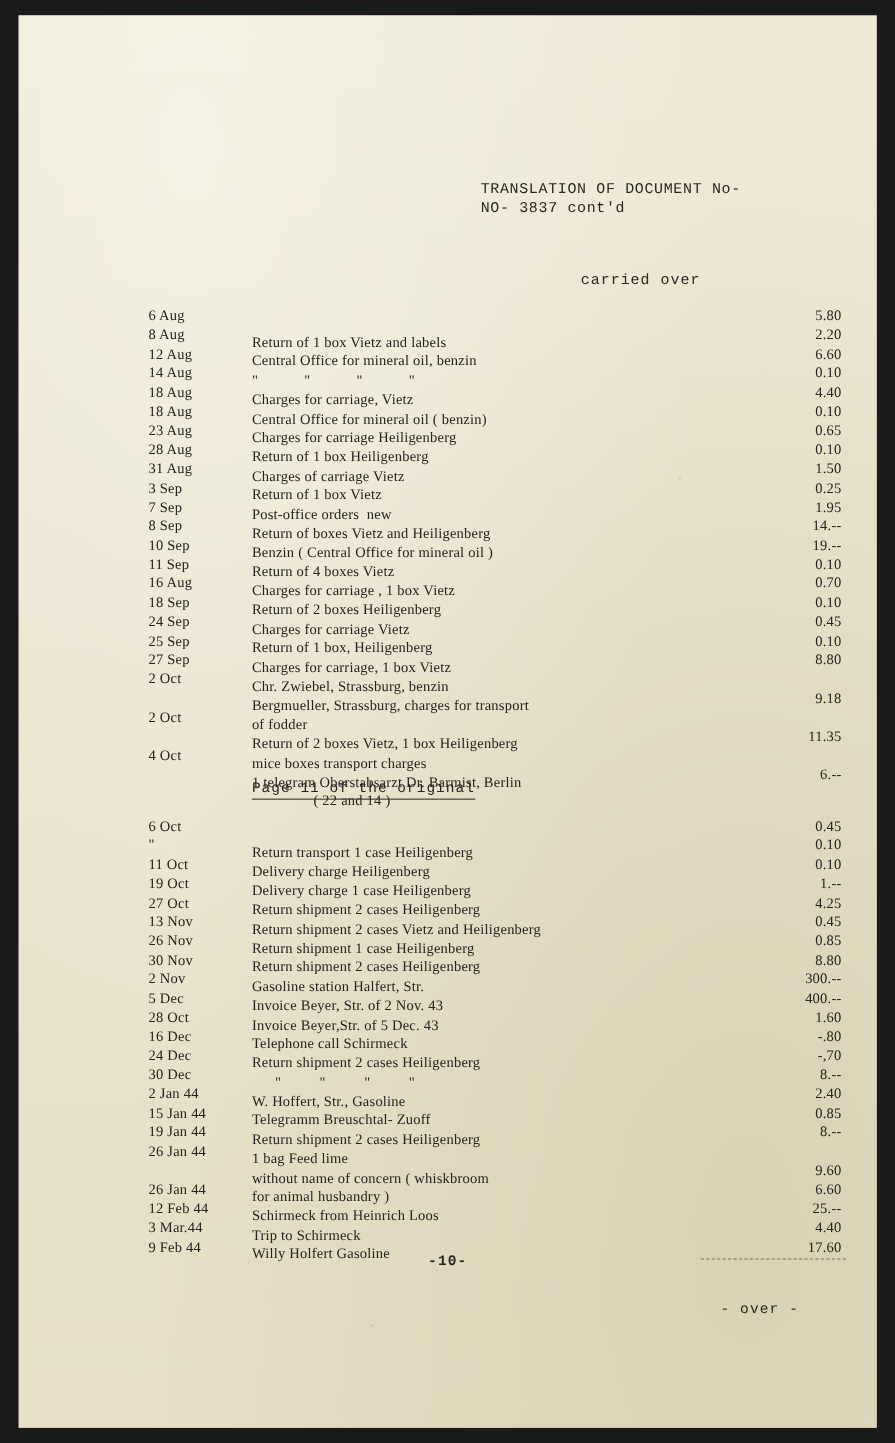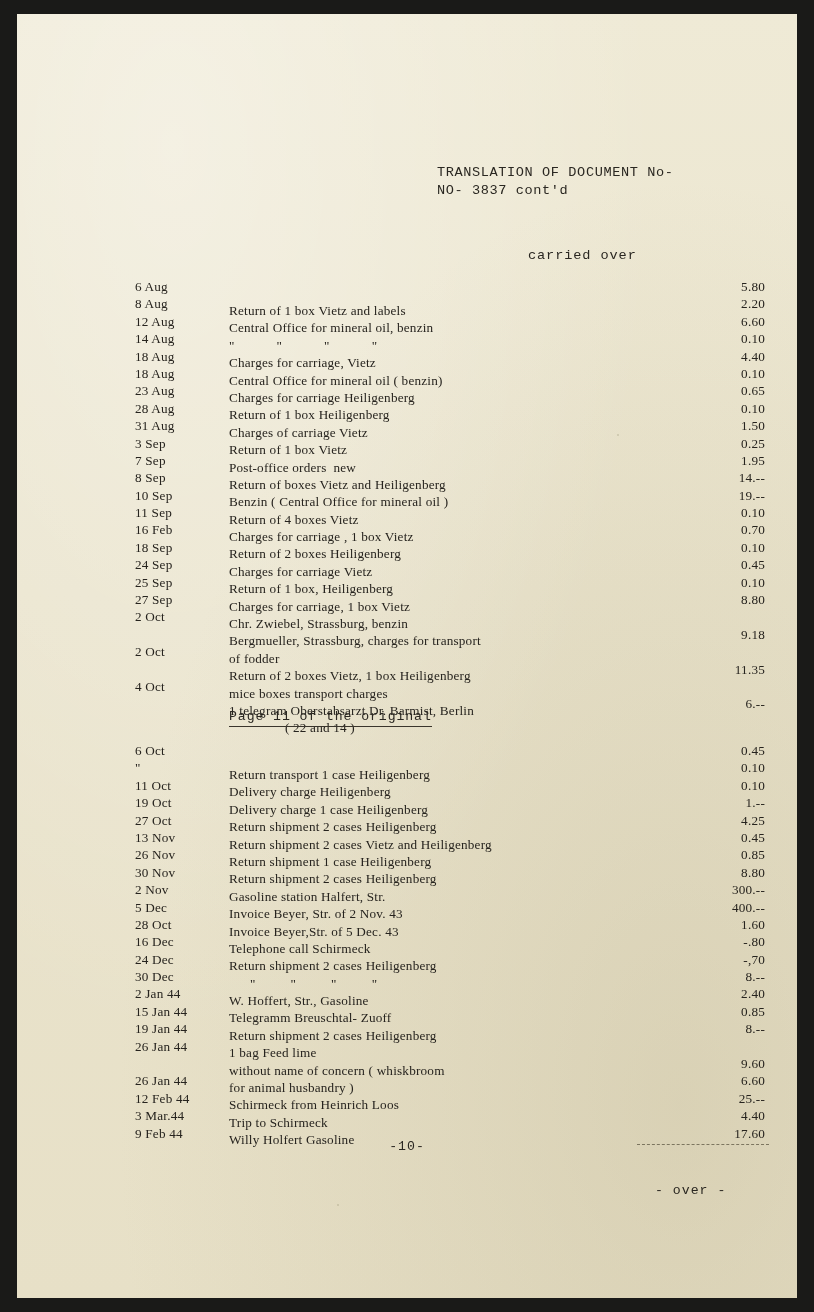--- a/index.html
+++ b/index.html
@@ -109,20 +109,21 @@
   .block-b { position: absolute; left: 0; top: 728px; width: 100%; }
 
   .pagenum {
     position: absolute;
     left: 0;
     top: 1124px;
     width: 780px;
     text-align: center;
     letter-spacing: 1px;
     color: #2a2721;
+    font-weight: bold;
   }
   .overnote {
     position: absolute;
     left: 638px;
     top: 1168px;
     letter-spacing: 1px;
     color: #2a2721;
   }
   .dashline {
     position: absolute;
@@ -222,21 +223,21 @@
           <span class="date">10 Sep</span>
           <span class="desc">Return of 4 boxes Vietz</span>
           <span class="amt">19.--</span>
         </div>
         <div class="row">
           <span class="date">11 Sep</span>
           <span class="desc">Charges for carriage , 1 box Vietz</span>
           <span class="amt">0.10</span>
         </div>
         <div class="row">
-          <span class="date">16 Feb</span>
+          <span class="date">16 Aug</span>
           <span class="desc">Return of 2 boxes Heiligenberg</span>
           <span class="amt">0.70</span>
         </div>
         <div class="row">
           <span class="date">18 Sep</span>
           <span class="desc">Charges for carriage Vietz</span>
           <span class="amt">0.10</span>
         </div>
         <div class="row">
           <span class="date">24 Sep</span>

